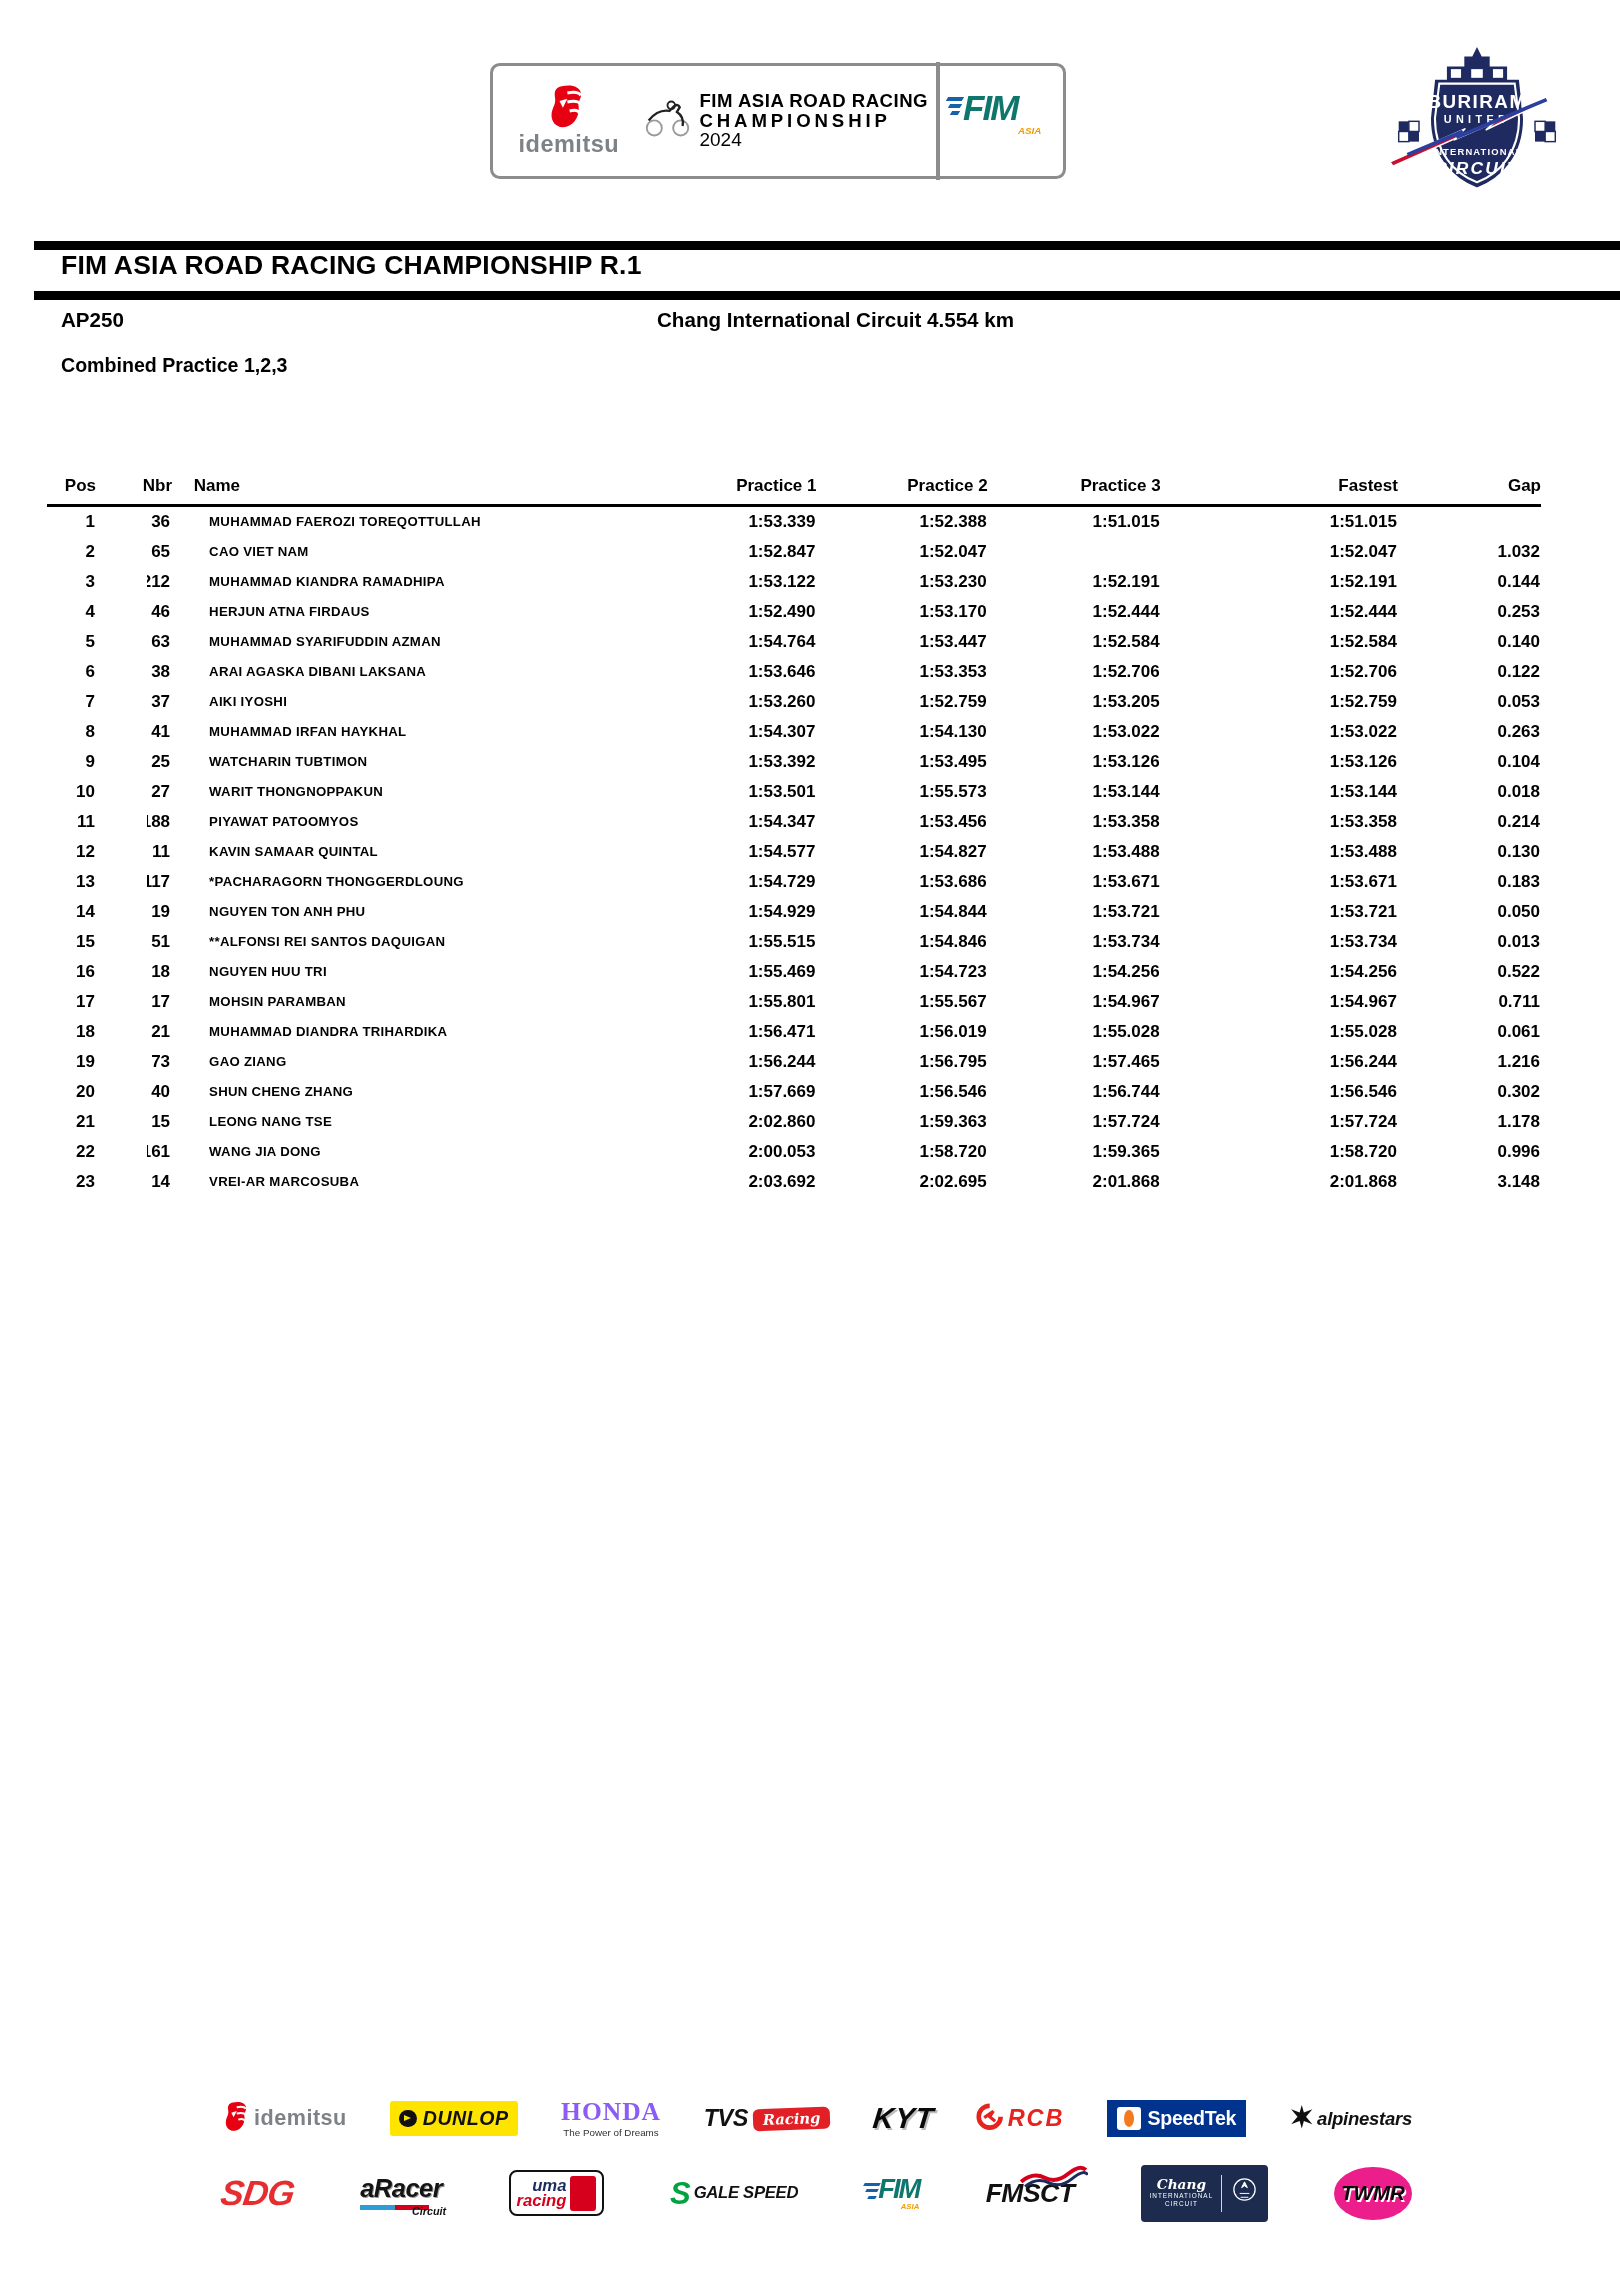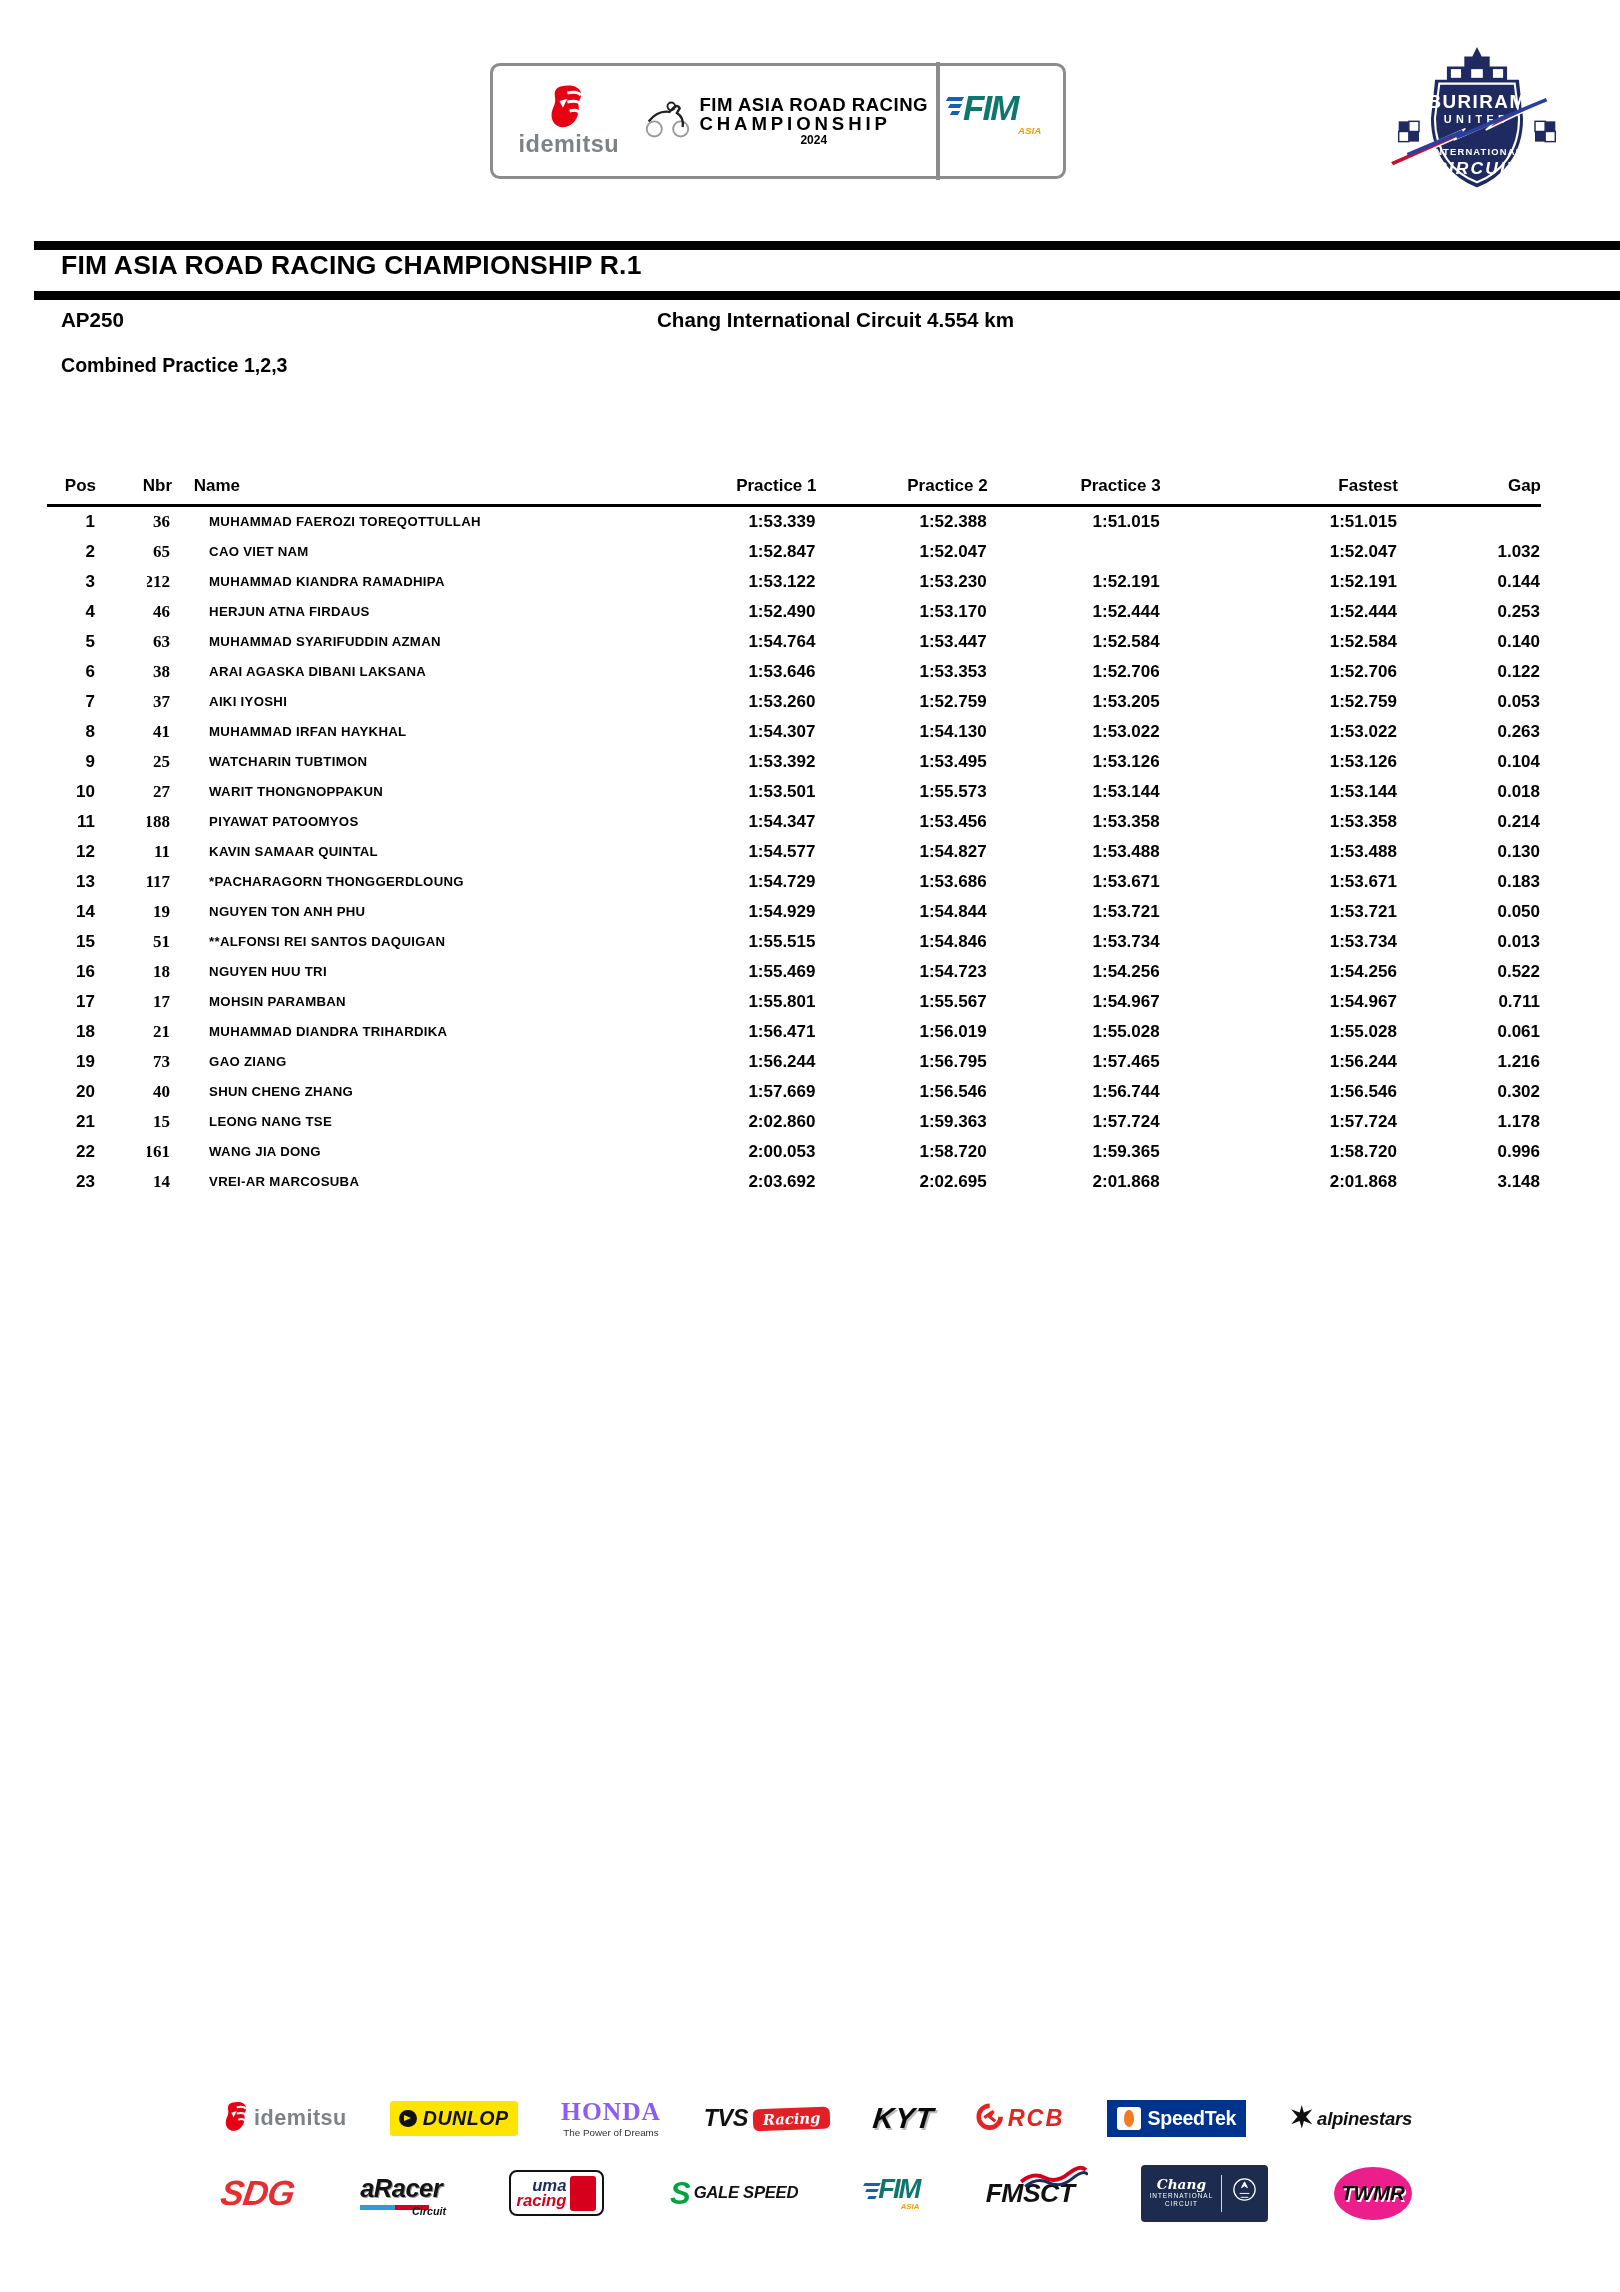--- a/index.html
+++ b/index.html
@@ -13,21 +13,21 @@
     position:absolute; left:490px; top:63px; width:570px; height:110px;
     border:3.9px solid #8c8c8c; border-radius:9.8px; background:#fff;
     display:flex; align-items:center;
   }
   .idemitsu-block { display:flex; flex-direction:column; align-items:center; margin-left:25.5px; }
   .idemitsu-label { color:#7d8287; font-weight:bold; font-size:23.5px; letter-spacing:0.5px; margin-top:-2px; }
   .series-block { display:flex; align-items:center; margin-left:23.5px; }
   .series-text { margin-left:7.8px; }
   .series-line1 { font-size:18.6px; font-weight:900; letter-spacing:0.5px; line-height:1.05; }
   .series-line2 { font-size:18.6px; font-weight:900; letter-spacing:3.9px; line-height:1.05; }
-  .series-year  { font-size:12px; font-weight:700; text-align:center; line-height:1.1; }
+  .series-year  { font-size:19px; font-weight:400; text-align:left; line-height:1.1; }
   .header-divider { position:absolute; right:123px; top:-3.9px; bottom:-3.9px; width:3.9px; background:#8c8c8c; }
   .fim-block { position:absolute; right:21.6px; top:23.5px; width:94px; }
   .fim-wordmark { position:relative; font-style:italic; font-weight:900; color:#0f766e; font-size:35px; letter-spacing:-2px; line-height:1; padding-left:15.7px; }
   .fim-lines span { position:absolute; left:0; height:3.9px; background:#1661ac; transform:skewX(-30deg); }
   .fim-lines span:nth-child(1){ top:7.8px;  width:15.7px; }
   .fim-lines span:nth-child(2){ top:14.7px; width:11.8px; left:2px; }
   .fim-lines span:nth-child(3){ top:21.6px; width:7.8px;  left:3.9px; }
   .fim-asia { color:#f59c00; font-size:9.8px; font-weight:900; font-style:italic; text-align:right; margin-top:0px; }
 
   
@@ -55,21 +55,21 @@
   .results th {
     font-size:17px; font-weight:bold; padding:0 0 7.8px 0; border-bottom:3.9px solid #000; white-space:nowrap;
   }
   .results th.h-right { text-align:right; }
   .results th.h-name  { text-align:left; padding-left:21.6px; }
   .results td { height:28px; font-size:17px; font-weight:bold; white-space:nowrap; overflow:hidden; }
   .results td.col-pos  { text-align:right; }
   .results td.col-nbr  { text-align:right; padding-right:2px; }
   .results td.col-name { text-align:left; padding-left:37px; font-size:13.2px; letter-spacing:0.3px; }
   .results td.col-time, .results td.col-gap { text-align:right; }
-  .nbr-clip { display:block; margin-left:auto; width:23.5px; overflow:hidden; direction:rtl; white-space:nowrap;font-family:Liberation Serif, serif; }
+  .nbr-clip { display:block; margin-left:auto; width:23.5px; overflow:hidden; direction:rtl; white-space:nowrap; }
 
   
   .officials-bar {
     position:absolute; left:35px; right:35px; top:2032px; height:35px;
     background:#c9c9c9; border:3.9px solid #000; border-top-width:9.8px;
     display:flex; align-items:center; font-weight:bold; font-size:16.7px;
   }
   .officials-bar .official { margin-left:31px; }
   .officials-bar .official:first-child { margin-left:27.4px; }
   .officials-bar .official { margin-right:27.4px; }

